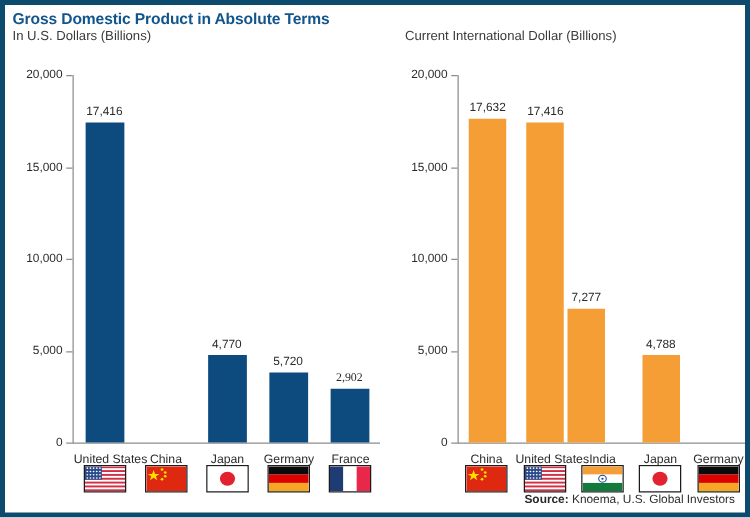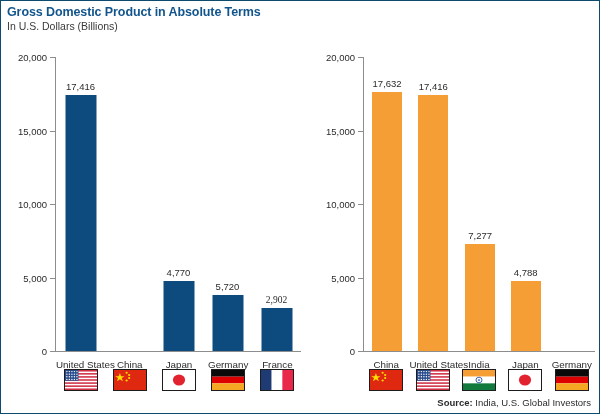--- a/index.html
+++ b/index.html
@@ -8,21 +8,21 @@
     background: #ffffff;
   }
   body {
     font-family: "Liberation Sans", sans-serif;
   }
   #page {
     position: relative;
     width: 600px;
     height: 414px;
     box-sizing: border-box;
-    border: 1px solid #0c4a6e;
+    border: 4px solid #0c4a6e;
     background: #ffffff;
     overflow: hidden;
   }
   .panel {
     position: absolute;
     top: 0;
     height: 414px;
     box-sizing: border-box;
   }
   #panel-left  { left: 0px;   width: 308px; }
@@ -286,20 +286,21 @@
           <div class="flag" title="France"><svg viewBox="0 0 38 26" width="100%" height="100%" preserveAspectRatio="none">
               <rect width="12.67" height="26" x="0" fill="#1F3B73"></rect>
               <rect width="12.67" height="26" x="12.67" fill="#fff"></rect>
               <rect width="12.67" height="26" x="25.34" fill="#E8274B"></rect>
             </svg></div>
         </div>
       </div>
   </div>
 
   <div class="panel" id="panel-right">
+    <div class="chart-subtitle">Current International Dollar (Billions)</div>
 
     <div class="plot" id="plot-right">
       <div class="axis-y"></div>
       <div class="axis-x"></div>
       <div class="ytickwrap" id="yticks-right">
           <div class="ytick" style="top: 294px;"></div>
           <div class="ylabel" style="top: 294px;">0</div>
           <div class="ytick" style="top: 220.5px;"></div>
           <div class="ylabel" style="top: 220.5px;">5,000</div>
           <div class="ytick" style="top: 147px;"></div>
@@ -311,21 +312,21 @@
         </div>
       <div class="bars" id="bars-right">
           <div class="bar-slot" style="left: 0px; width: 46.2px;">
             <div class="bar orange" title="China: 17,632" style="height: 259.19px; width: 30px;"></div>
             <div class="bar-value" style="bottom: 262.19px;">17,632</div>
           </div>
           <div class="bar-slot" style="left: 46.2px; width: 46.2px;">
             <div class="bar orange" title="United States: 17,416" style="height: 256.015px; width: 30px;"></div>
             <div class="bar-value" style="bottom: 259.015px;">17,416</div>
           </div>
-          <div class="bar-slot" style="left: 93px; width: 46.2px;">
+          <div class="bar-slot" style="left: 79px; width: 46.2px;">
             <div class="bar orange" title="India: 7,277" style="height: 106.972px; width: 30px;"></div>
             <div class="bar-value" style="bottom: 109.972px;">7,277</div>
           </div>
           <div class="bar-slot" style="left: 138.6px; width: 46.2px;">
             <div class="bar orange" title="Japan: 4,788" style="height: 70.3836px; width: 30px;"></div>
             <div class="bar-value" style="bottom: 73.3836px;">4,788</div>
           </div>
         </div>
     </div>
   </div>
@@ -400,15 +401,15 @@
         <div class="flag" title="Germany"><svg viewBox="0 0 38 26" width="100%" height="100%" preserveAspectRatio="none">
             <rect width="38" height="8.67" y="0" fill="#0A0A0A"></rect>
             <rect width="38" height="8.67" y="8.67" fill="#DD0000"></rect>
             <rect width="38" height="8.67" y="17.34" fill="#F5A623"></rect>
           </svg></div>
       </div>
     </div>
 
   <div class="source">
     <b>Source:</b>
-    <span>India, U.S. Global Investors</span>
+    <span>Knoema, U.S. Global Investors</span>
   </div>
 </div>
 
 </body></html>

